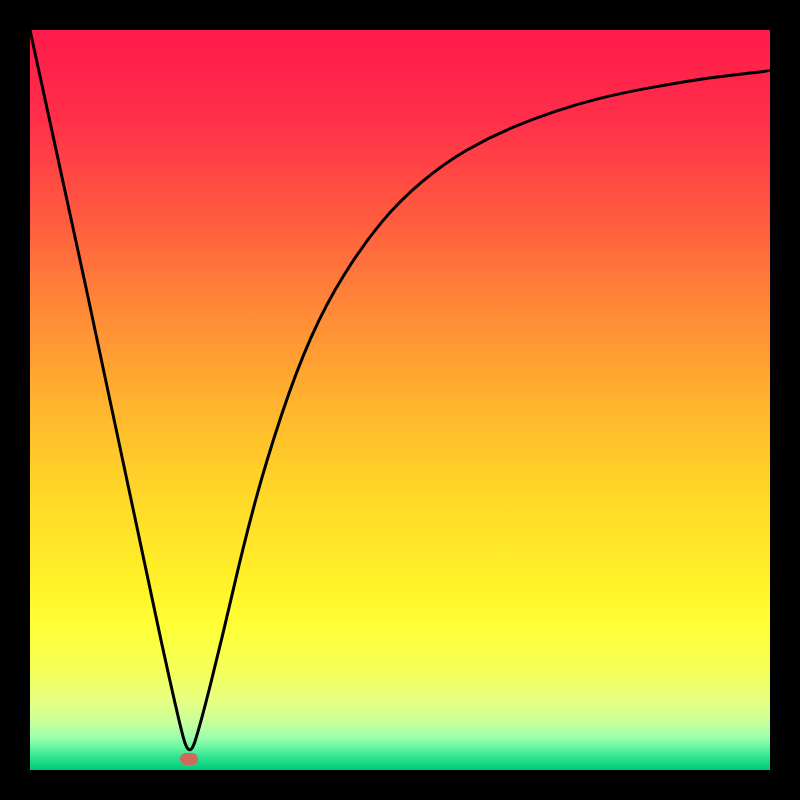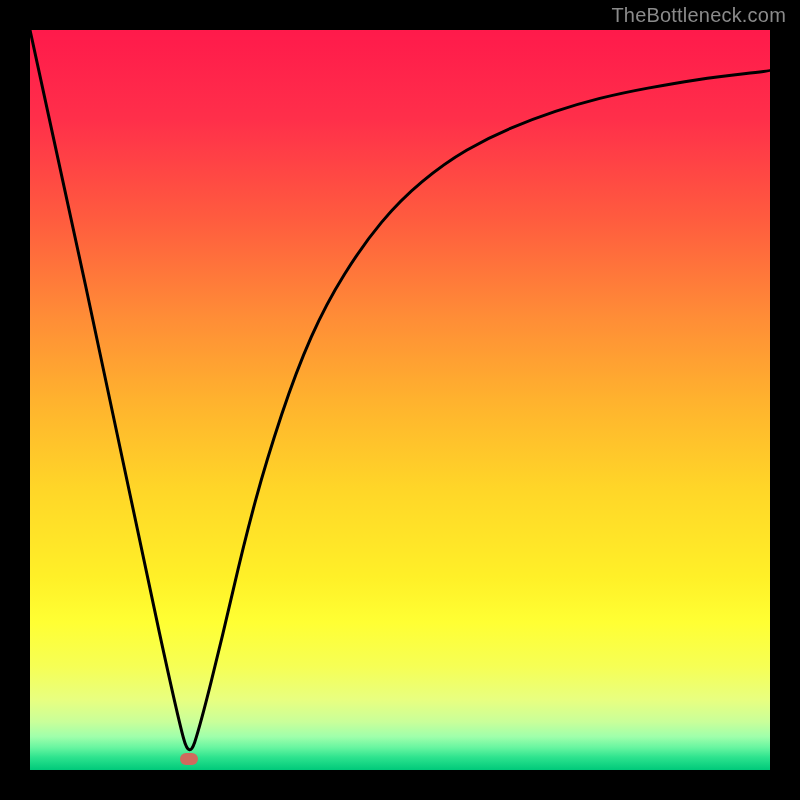--- a/index.html
+++ b/index.html
@@ -49,21 +49,20 @@
     height: 12px;
     background: #cf6a5d;
     border-radius: 6px / 6px;
     transform: translate(-50%, -50%);
   }
 </style>
 </head>
 <body>
 
 <div class="frame">
-  <div class="watermark">TheBottleneck.com</div>
   <div class="plot">
     <div class="gradient" id="gradient" style="background: linear-gradient(rgb(255, 26, 75) 0%, rgb(255, 47, 74) 12%, rgb(255, 90, 63) 25%, rgb(255, 138, 55) 38%, rgb(255, 178, 46) 50%, rgb(255, 214, 40) 62%, rgb(255, 240, 40) 74%, rgb(255, 255, 51) 80%, rgb(246, 255, 85) 86%, rgb(232, 255, 128) 90.5%, rgb(201, 255, 154) 93.5%, rgb(159, 255, 171) 95.5%, rgb(102, 245, 160) 97%, rgb(45, 227, 142) 98.3%, rgb(0, 201, 122) 100%);"></div>
     <svg class="curve" id="curve-svg" viewBox="0 0 740 740" preserveAspectRatio="none">
         <path d="M 0.0 0.0 Q 0.0 0.0 18.5 85.1 Q 37.0 170.2 55.5 255.3 Q 74.0 340.4 92.5 429.2 Q 111.0 518.0 129.5 603.1 Q 148.0 688.2 153.6 708.5 Q 159.1 728.9 164.7 712.3 Q 170.2 695.6 181.3 651.2 Q 192.4 606.8 203.5 558.7 Q 214.6 510.6 225.7 469.9 Q 236.8 429.2 251.6 384.8 Q 266.4 340.4 281.2 307.1 Q 296.0 273.8 314.5 244.2 Q 333.0 214.6 351.5 192.4 Q 370.0 170.2 392.2 151.7 Q 414.4 133.2 436.6 120.3 Q 458.8 107.3 481.0 98.1 Q 503.2 88.8 525.4 81.4 Q 547.6 74.0 569.8 68.4 Q 592.0 62.9 617.9 58.1 Q 643.8 53.3 666.0 49.9 Q 688.2 46.6 714.1 43.7 T 740.0 40.7" fill="none" stroke="#000000" stroke-width="3" stroke-linecap="round" stroke-linejoin="round"></path>
       </svg>
     <div class="marker" id="marker" style="left: 159.1px; top: 728.9px; background: rgb(207, 106, 93);"></div>
   </div>
 </div>
 
 </body></html>

